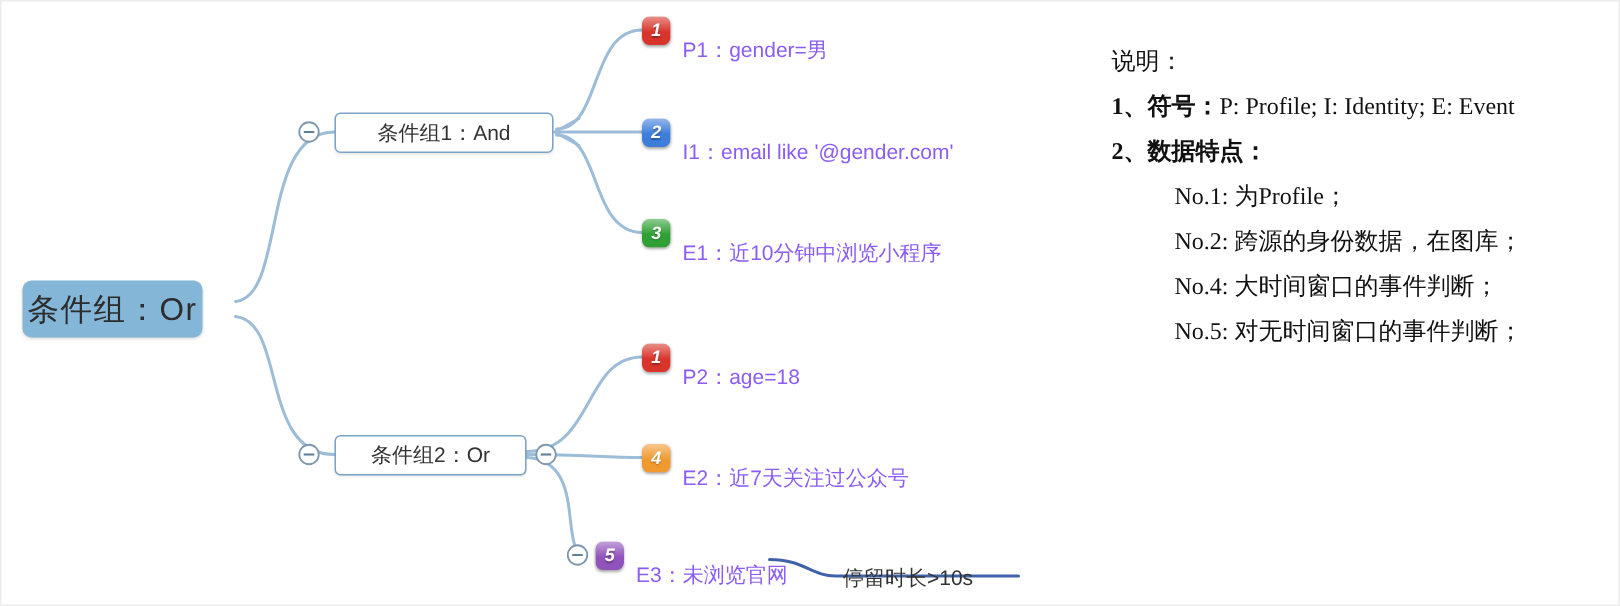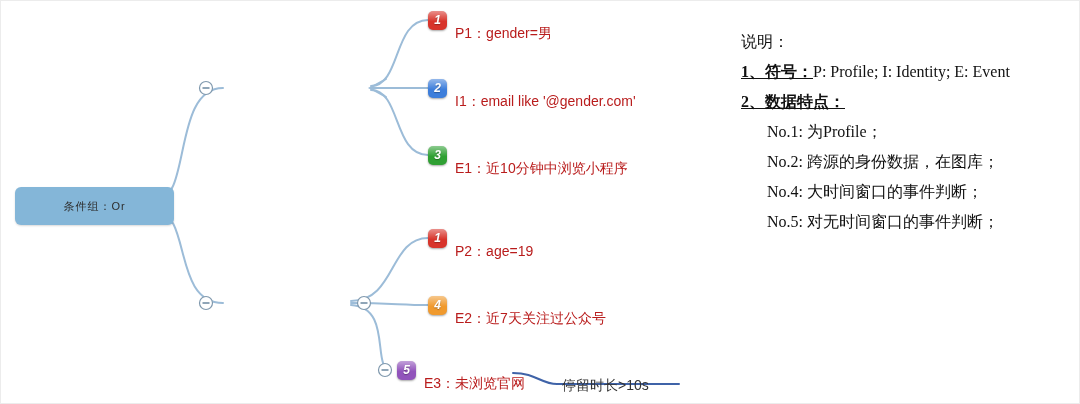--- a/index.html
+++ b/index.html
@@ -5,23 +5,23 @@
   html,body{margin:0;padding:0;background:#fff;}
   .canvas{
     position:relative;width:1080px;height:404px;background:#fff;
     border:1px solid #ececec;box-sizing:border-box;overflow:hidden;
     font-family:"Liberation Sans","DejaVu Sans",sans-serif;
   }
   svg.wires{position:absolute;left:0;top:0;pointer-events:none;}
 
   
   .root-node{
-    position:absolute;left:14px;top:186px;width:159px;height:38px;
+    position:absolute;left:14px;top:186px;width:120px;height:38px;
     border-radius:6px;display:flex;align-items:center;justify-content:center;
-    font-size:11px;color:#2d2d2d;letter-spacing:1px;
+    font-size:21px;color:#2d2d2d;letter-spacing:1px;
     box-shadow:0 1px 2px rgba(0,0,0,.15);
   }
   
   .group-node{
     position:absolute;background:#fff;border:1px solid #7aa3c8;border-radius:4px;
     height:27px;box-sizing:border-box;display:flex;align-items:center;justify-content:center;
     font-size:14px;color:#333;padding:0 12px;white-space:nowrap;
     box-shadow:0 1px 1px rgba(0,0,0,.08);
   }
   .g1{left:222px;top:74px;min-width:146px;}
@@ -36,33 +36,33 @@
   .l5{left:427px;top:294px}
   .l6{left:396px;top:359px}
   .badge{
     width:19px;height:19px;border-radius:5px;flex:0 0 19px;
     display:flex;align-items:center;justify-content:center;
     color:#fff;font-size:12px;font-weight:bold;font-style:italic;
     background-image:linear-gradient(rgba(255,255,255,.45),rgba(255,255,255,0) 55%);
     box-shadow:0 1px 2px rgba(0,0,0,.35);
     text-shadow:0 1px 1px rgba(0,0,0,.3);
   }
-  .leaf-text{margin-left:8px;font-size:14px;color:#b91c1c;margin-top:28px;}
+  .leaf-text{margin-left:8px;font-size:14px;color:#8b5cf6;margin-top:28px;}
 
   
   .subleaf{position:absolute;left:561px;top:362px;font-size:14px;color:#333;white-space:nowrap;margin-top:14px;}
 
   
   .notes{
     position:absolute;left:740px;top:26px;width:332px;color:#111;
     font-family:"Liberation Serif","DejaVu Serif",serif;font-size:16px;line-height:30px;
   }
-  .notes .b{font-weight:bold;text-decoration:underline;}
+  .notes .b{font-weight:bold;}
   .notes-title{font-weight:normal;}
-  .notes-points{margin-left:26px;font-family:Liberation Serif, serif;}
+  .notes-points{margin-left:42px;font-family:Liberation Serif, serif;}
   .notes-line,.notes-point{white-space:nowrap;}
 </style>
 </head>
 <body>
 
 <div class="canvas">
 
   <svg class="wires" width="1080" height="404" viewBox="0 0 1080 404">
     <g stroke="#9cbcd8" stroke-width="2" fill="none" stroke-linecap="round">
       <path d="M156,200 C190,197 172,87 222,87"></path>
@@ -91,36 +91,38 @@
       <line x1="359.5" y1="302" x2="366.5" y2="302" stroke="#5f7f99" stroke-width="1.4"></line>
     </g>
     <g>
       <circle cx="384" cy="369" r="6.5" fill="#fff" stroke="#7f98ad" stroke-width="1.2"></circle>
       <line x1="380.5" y1="369" x2="387.5" y2="369" stroke="#5f7f99" stroke-width="1.4"></line>
     </g>
   </svg>
 
   <div class="root-node" style="background-color: rgb(132, 182, 216);">条件组：Or</div>
 
+  <div class="group-node g1">条件组1：And</div>
+  <div class="group-node g2">条件组2：Or</div>
 
   <div class="leaf l1">
     <span class="badge" style="background-color: rgb(216, 52, 43);">1</span>
     <span class="leaf-text">P1：gender=男</span>
   </div>
   <div class="leaf l2">
     <span class="badge" style="background-color: rgb(61, 126, 219);">2</span>
     <span class="leaf-text">I1：email like '@gender.com'</span>
   </div>
   <div class="leaf l3">
     <span class="badge" style="background-color: rgb(47, 160, 51);">3</span>
     <span class="leaf-text">E1：近10分钟中浏览小程序</span>
   </div>
   <div class="leaf l4">
     <span class="badge" style="background-color: rgb(216, 52, 43);">1</span>
-    <span class="leaf-text">P2：age=19</span>
+    <span class="leaf-text">P2：age=18</span>
   </div>
   <div class="leaf l5">
     <span class="badge" style="background-color: rgb(240, 154, 46);">4</span>
     <span class="leaf-text">E2：近7天关注过公众号</span>
   </div>
   <div class="leaf l6">
     <span class="badge" style="background-color: rgb(145, 83, 187);">5</span>
     <span class="leaf-text">E3：未浏览官网</span>
   </div>
 

